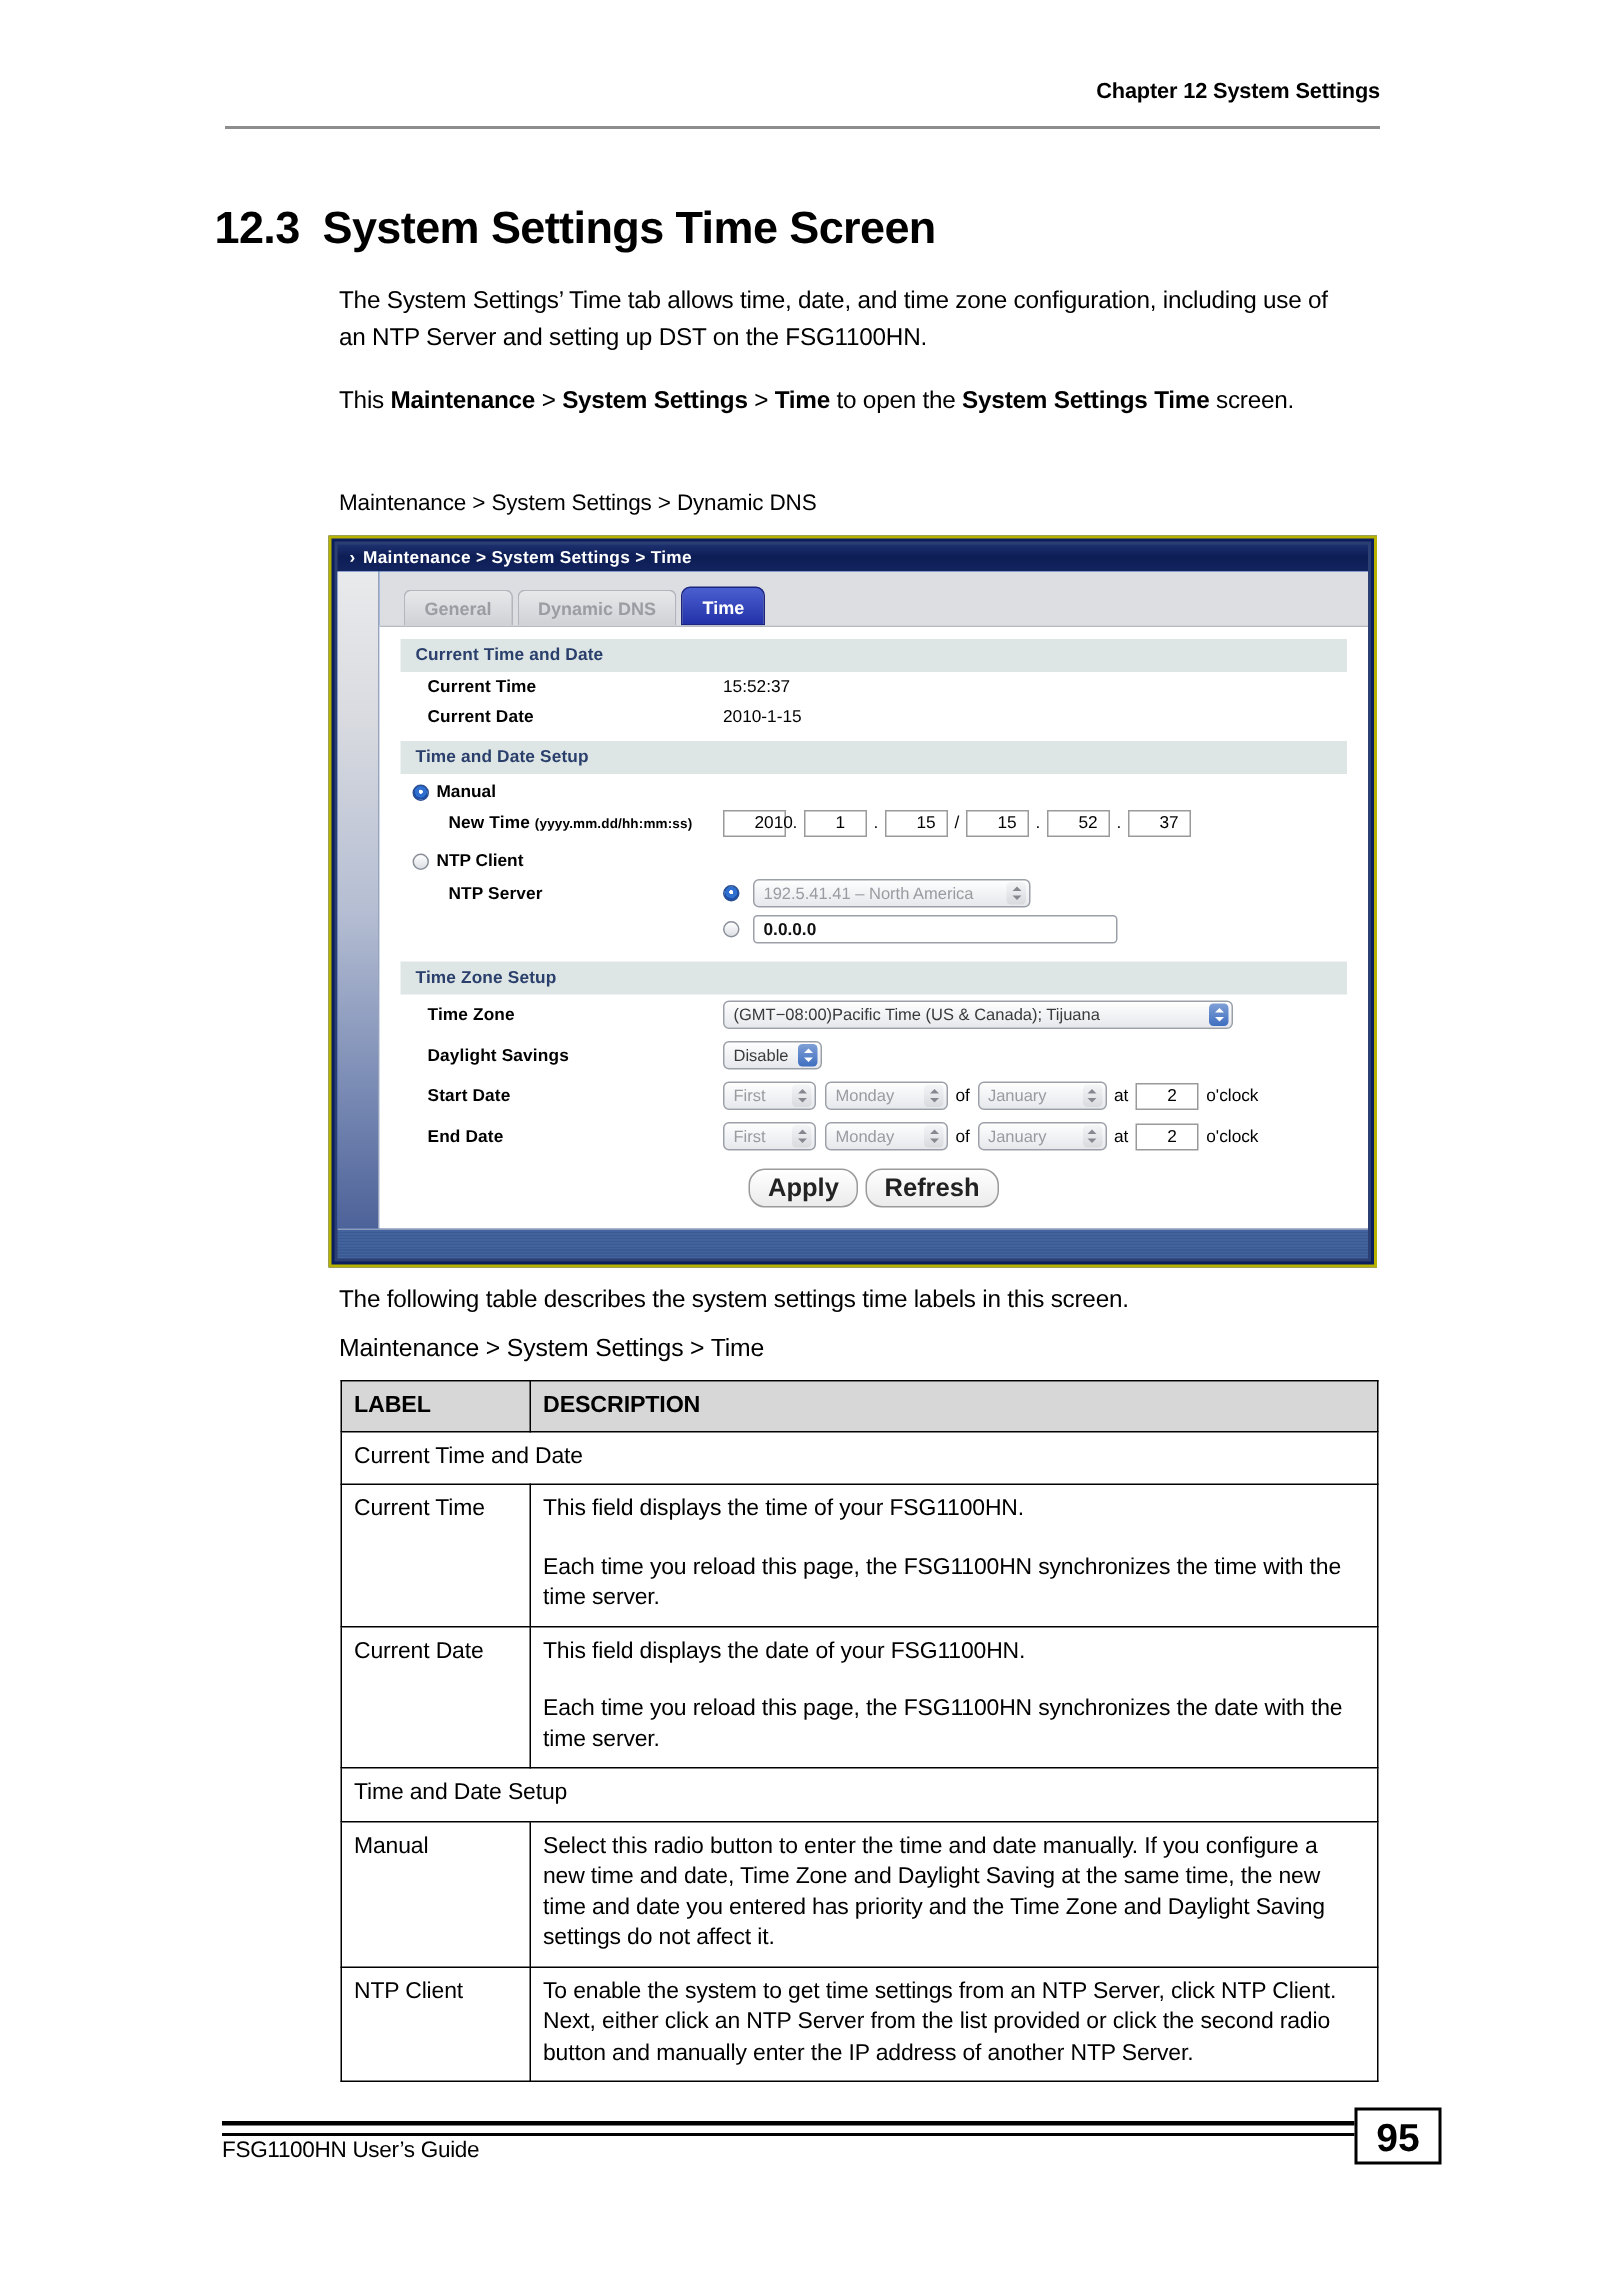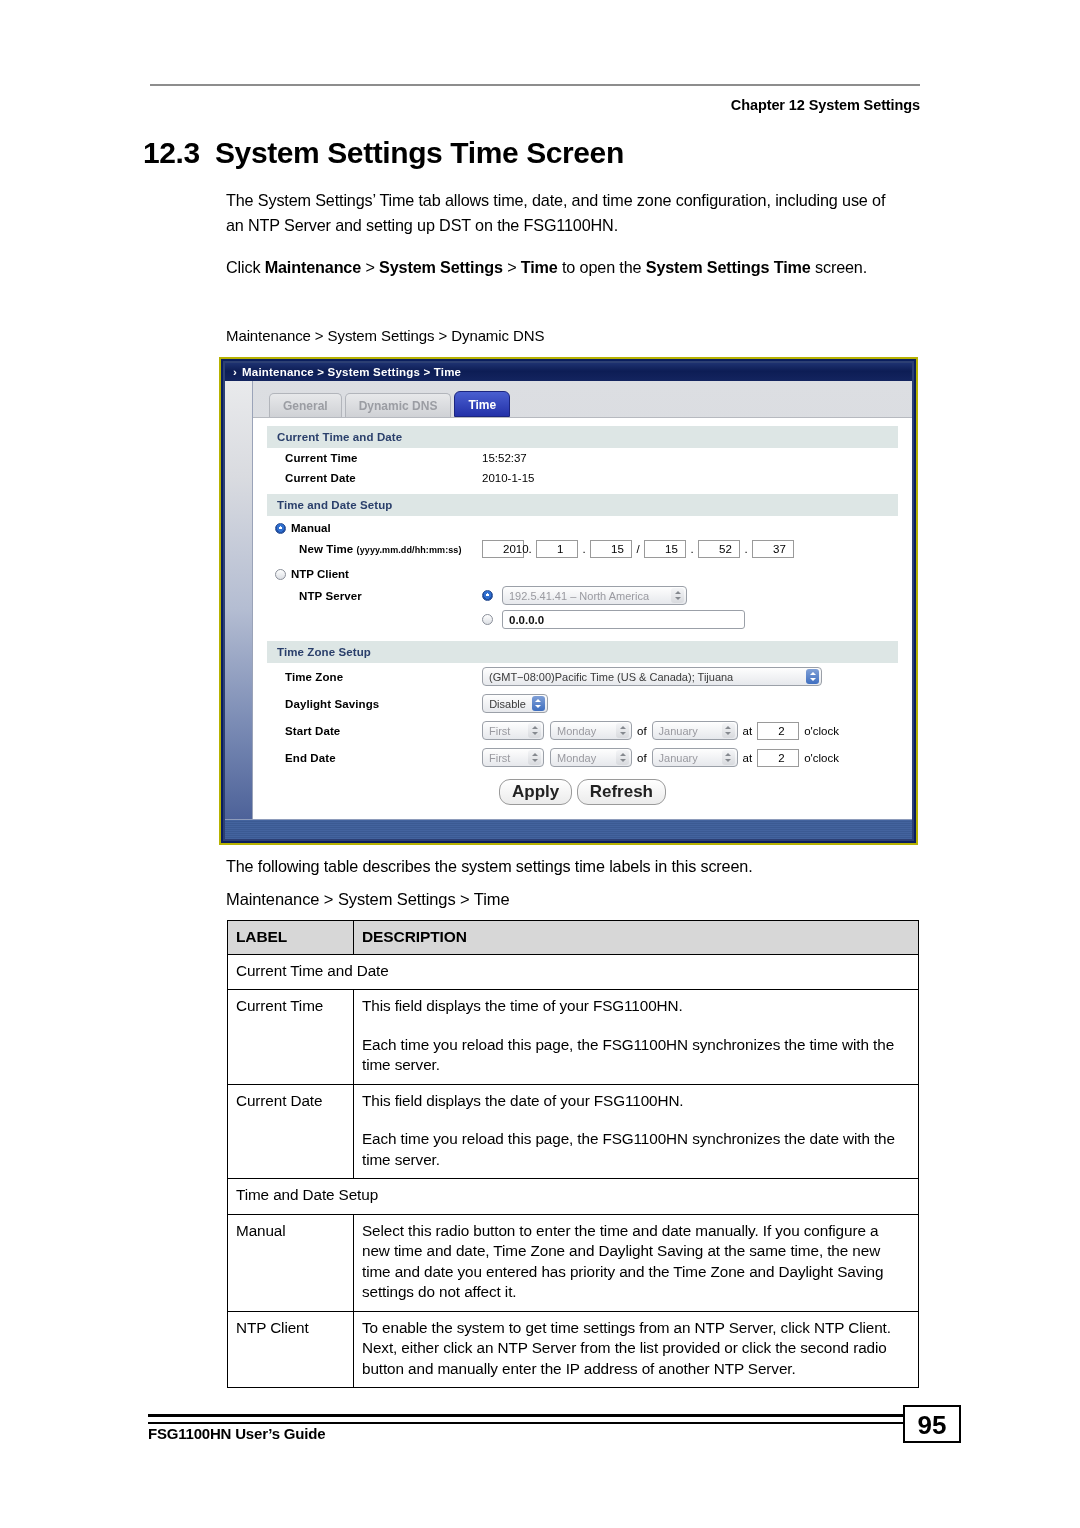--- a/index.html
+++ b/index.html
@@ -10,21 +10,20 @@
     font-family:"Liberation Sans", sans-serif;
     color:#000;
     position:relative;
     overflow:hidden;
   }
 
   
   .page-header{
     position:absolute; left:150px; top:52px; width:770px;
     text-align:right;
-    margin-top:44px;
   }
   .page-header .hdr-text{
     font-size:14.5px; font-weight:bold; letter-spacing:-0.1px;
     display:inline-block; padding-bottom:4px;
   }
   .hdr-rule{
     position:absolute; left:150px; top:84px; width:770px;
     height:2px; background:#8d8d8d;
   }
 
@@ -267,21 +266,21 @@
 
   
   .foot-rule1{
     position:absolute; left:148px; top:1414px; width:758px; height:3px; background:#000;
   }
   .foot-rule2{
     position:absolute; left:148px; top:1422px; width:758px; height:1.5px; background:#000;
   }
   .foot-text{
     position:absolute; left:148px; top:1425px;
-    font-size:15px; font-weight:bold; letter-spacing:-0.2px;
+    font-size:15px; font-weight:normal; letter-spacing:-0.2px;
   }
   .pagenum{
     position:absolute; left:903px; top:1405px;
     width:58px; height:38px;
     border:2px solid #000;
     font-size:26px; font-weight:bold;
     text-align:center; line-height:36px;
     background:#fff;
   }
 </style>
@@ -292,21 +291,21 @@
   <span class="hdr-text">Chapter 12 System Settings</span>
 </div>
 <div class="hdr-rule"></div>
 
 <div class="sec-head">
   <span class="num">12.3</span><span>System Settings Time Screen</span>
 </div>
 
 <div class="body-col">
   <p class="para">The System Settings’ Time tab allows time, date, and time zone configuration, including use of an NTP Server and setting up DST on the FSG1100HN.</p>
-  <p class="para"><span>Click </span><b>Maintenance</b><span> &gt; </span><b>System Settings</b><span> &gt; </span><b>Time</b><span> to open the </span><b>System Settings Time</b><span> screen.</span></p>
+  <p class="para"><span>This </span><b>Maintenance</b><span> &gt; </span><b>System Settings</b><span> &gt; </span><b>Time</b><span> to open the </span><b>System Settings Time</b><span> screen.</span></p>
 </div>
 
 <div class="fig-caption">Maintenance &gt; System Settings &gt; Dynamic DNS</div>
 
 <div class="shot">
   <div class="shot-inner">
 
     <div class="titlebar">
       <span class="tb-arrow">›</span><span>Maintenance &gt; System Settings &gt; Time</span>
     </div>
@@ -373,21 +372,21 @@
           <div class="row">
             <span class="lbl">Time Zone</span>
             <span class="sel" style="width:340px;">
               <span>(GMT−08:00)Pacific Time (US &amp; Canada); Tijuana</span>
               <span class="arrows"></span>
             </span>
           </div>
 
           <div class="row">
             <span class="lbl">Daylight Savings</span>
-            <span class="sel" style="width:66px;justify-content:center;">
+            <span class="sel" style="width:66px;">
               <span>Disable</span>
               <span class="arrows"></span>
             </span>
           </div>
 
           <div class="row">
             <span class="lbl">Start Date</span>
             <span class="sel dim" style="width:62px;">
                 <span>First</span>
                 <span class="arrows plain"></span>

